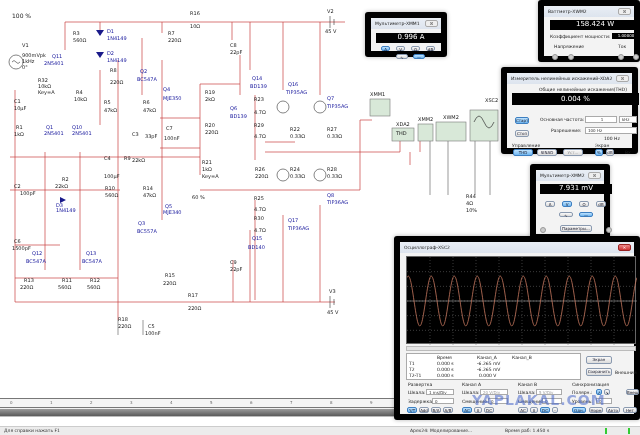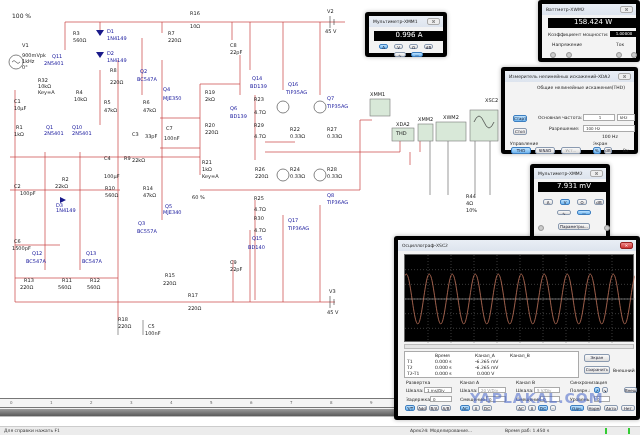--- a/index.html
+++ b/index.html
@@ -9,21 +9,21 @@
   .zoom-label { position: absolute; left: 12px; top: 12px; font-size: 6px; color: #222; }
   svg.schem { position: absolute; left: 0; top: 0; }
   .lbl { font-family: "DejaVu Sans", sans-serif; font-size: 5px; fill: #222; }
   .blu { font-family: "DejaVu Sans", sans-serif; font-size: 5px; fill: #2020a0; }
   .ruler { position: absolute; left: 0; top: 398px; width: 395px; height: 10px; background: #f4f4f4; border-top: 1px solid #777; border-bottom: 1px solid #777; }
   .ruler span { position: absolute; top: 1px; font-size: 4px; color: #666; }
   .scrollbar { position: absolute; left: 0; top: 409px; width: 395px; height: 7px; background: linear-gradient(#9a9a9a,#5a5a5a); }
   .inputbar { position: absolute; left: 0; top: 416px; width: 640px; height: 10px; background: #fff; border-top: 1px solid #bbb; }
   .statusbar { position: absolute; left: 0; top: 426px; width: 640px; height: 9px; background: #ececec; border-top: 1px solid #ccc; font-size: 4.5px; color: #333; }
   .statusbar span { position: absolute; top: 1px; }
-  .win { position: absolute; background: #f3f3f3; border: 4px solid #000000; box-shadow: 0 0 4px rgba(0,0,0,0.3); border-radius: 3px; }
+  .win { position: absolute; background: #f3f3f3; border: 6px solid #000000; box-shadow: 0 0 4px rgba(0,0,0,0.3); border-radius: 3px; }
   .win .title { height: 11px; font-size: 4.5px; padding: 3px 4px; color: #222; background: linear-gradient(#e9eef5,#dde4ee); border-radius: 3px 3px 0 0; position: relative; }
   .win .close { position: absolute; right: 3px; top: 2px; width: 13px; height: 7px; border: 1px solid #aaa; border-radius: 2px; background: #eee; font-size: 4px; text-align: center; line-height: 5px; color: #555; }
   .win .close.red { background: linear-gradient(#e88,#c33); color: #fff; border-color: #922; }
   .disp { background: #000; color: #fff; text-align: center; font-size: 7px; }
   .btn { position: absolute; border: 1px solid #8a9ab0; border-radius: 2px; background: linear-gradient(#fafafa,#dcdcdc); font-size: 4px; text-align: center; color: #223; }
   .btn.on { background: linear-gradient(#bfe3ff,#6fb5ef); border-color: #3d7fc1; }
   .txt { position: absolute; font-size: 4.5px; color: #222; white-space: nowrap; }
   .field { position: absolute; background: #fff; border: 1px solid #aaa; font-size: 4px; padding-left: 2px; color: #333; }
   .knob { position: absolute; width: 6px; height: 6px; border-radius: 50%; background: #ccc; border: 1px solid #999; }
   .scope-screen { position: absolute; left: 6px; top: 14px; width: 230px; height: 88px; background: #000; border: 1px solid #666; }
@@ -300,20 +300,21 @@
   <span class="txt" style="left:74px;top:38px">Ток</span>
   <div class="knob" style="left:8px;top:48px"></div>
   <div class="knob" style="left:24px;top:48px"></div>
   <div class="knob" style="left:74px;top:48px"></div>
   <div class="knob" style="left:89px;top:48px"></div>
 </div>
 
 <div class="win" style="left:501px;top:67px;width:137px;height:87px;">
   <div class="title"><span>Измеритель нелинейных искажений-XDA2</span><div class="close">☒</div></div>
   <span class="txt" style="left:32px;top:14px">Общие нелинейные искажения(THD)</span>
+  <div class="disp" style="position:absolute;left:5px;top:20px;width:127px;height:12px;line-height:12px;">0.004 %</div>
   <div class="btn on" style="left:8px;top:44px;width:14px;height:7px;">Старт</div>
   <div class="btn" style="left:8px;top:57px;width:14px;height:7px;">Стоп</div>
   <span class="txt" style="left:33px;top:44px">Основная частота:</span>
   <div class="field" style="left:78px;top:43px;width:32px;height:7px;text-align:center">1</div>
   <div class="field" style="left:112px;top:43px;width:18px;height:7px;">kHz</div>
   <span class="txt" style="left:44px;top:55px">Разрешение:</span>
   <div class="field" style="left:78px;top:54px;width:52px;height:7px;">100 Hz</div>
   <span class="txt" style="left:97px;top:63px">100 Hz</span>
   <span class="txt" style="left:5px;top:70px">Управление</span>
   <span class="txt" style="left:88px;top:70px">Экран</span>

